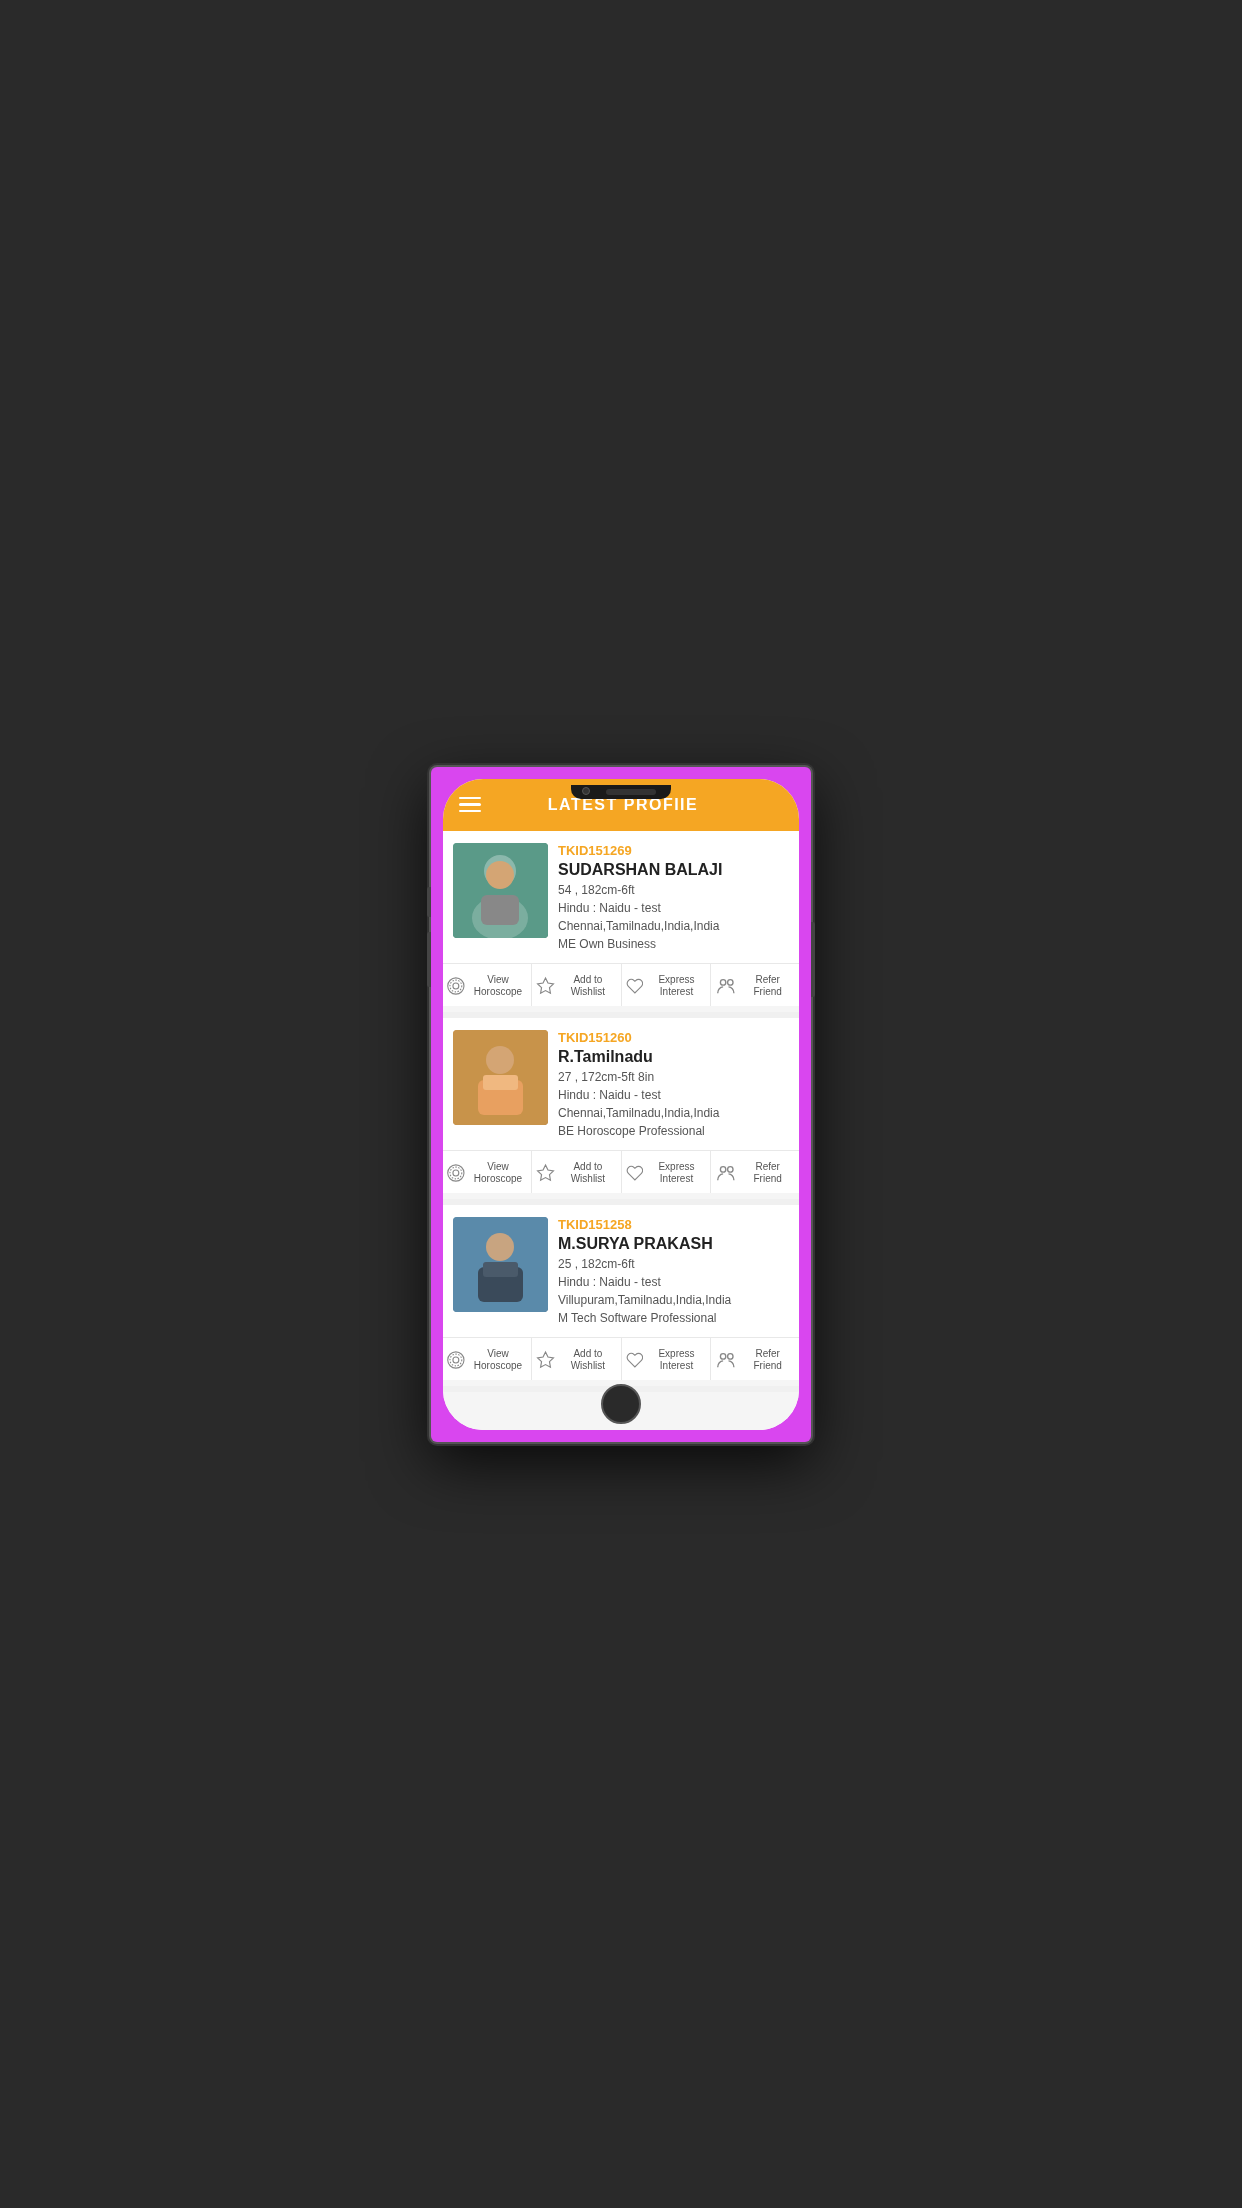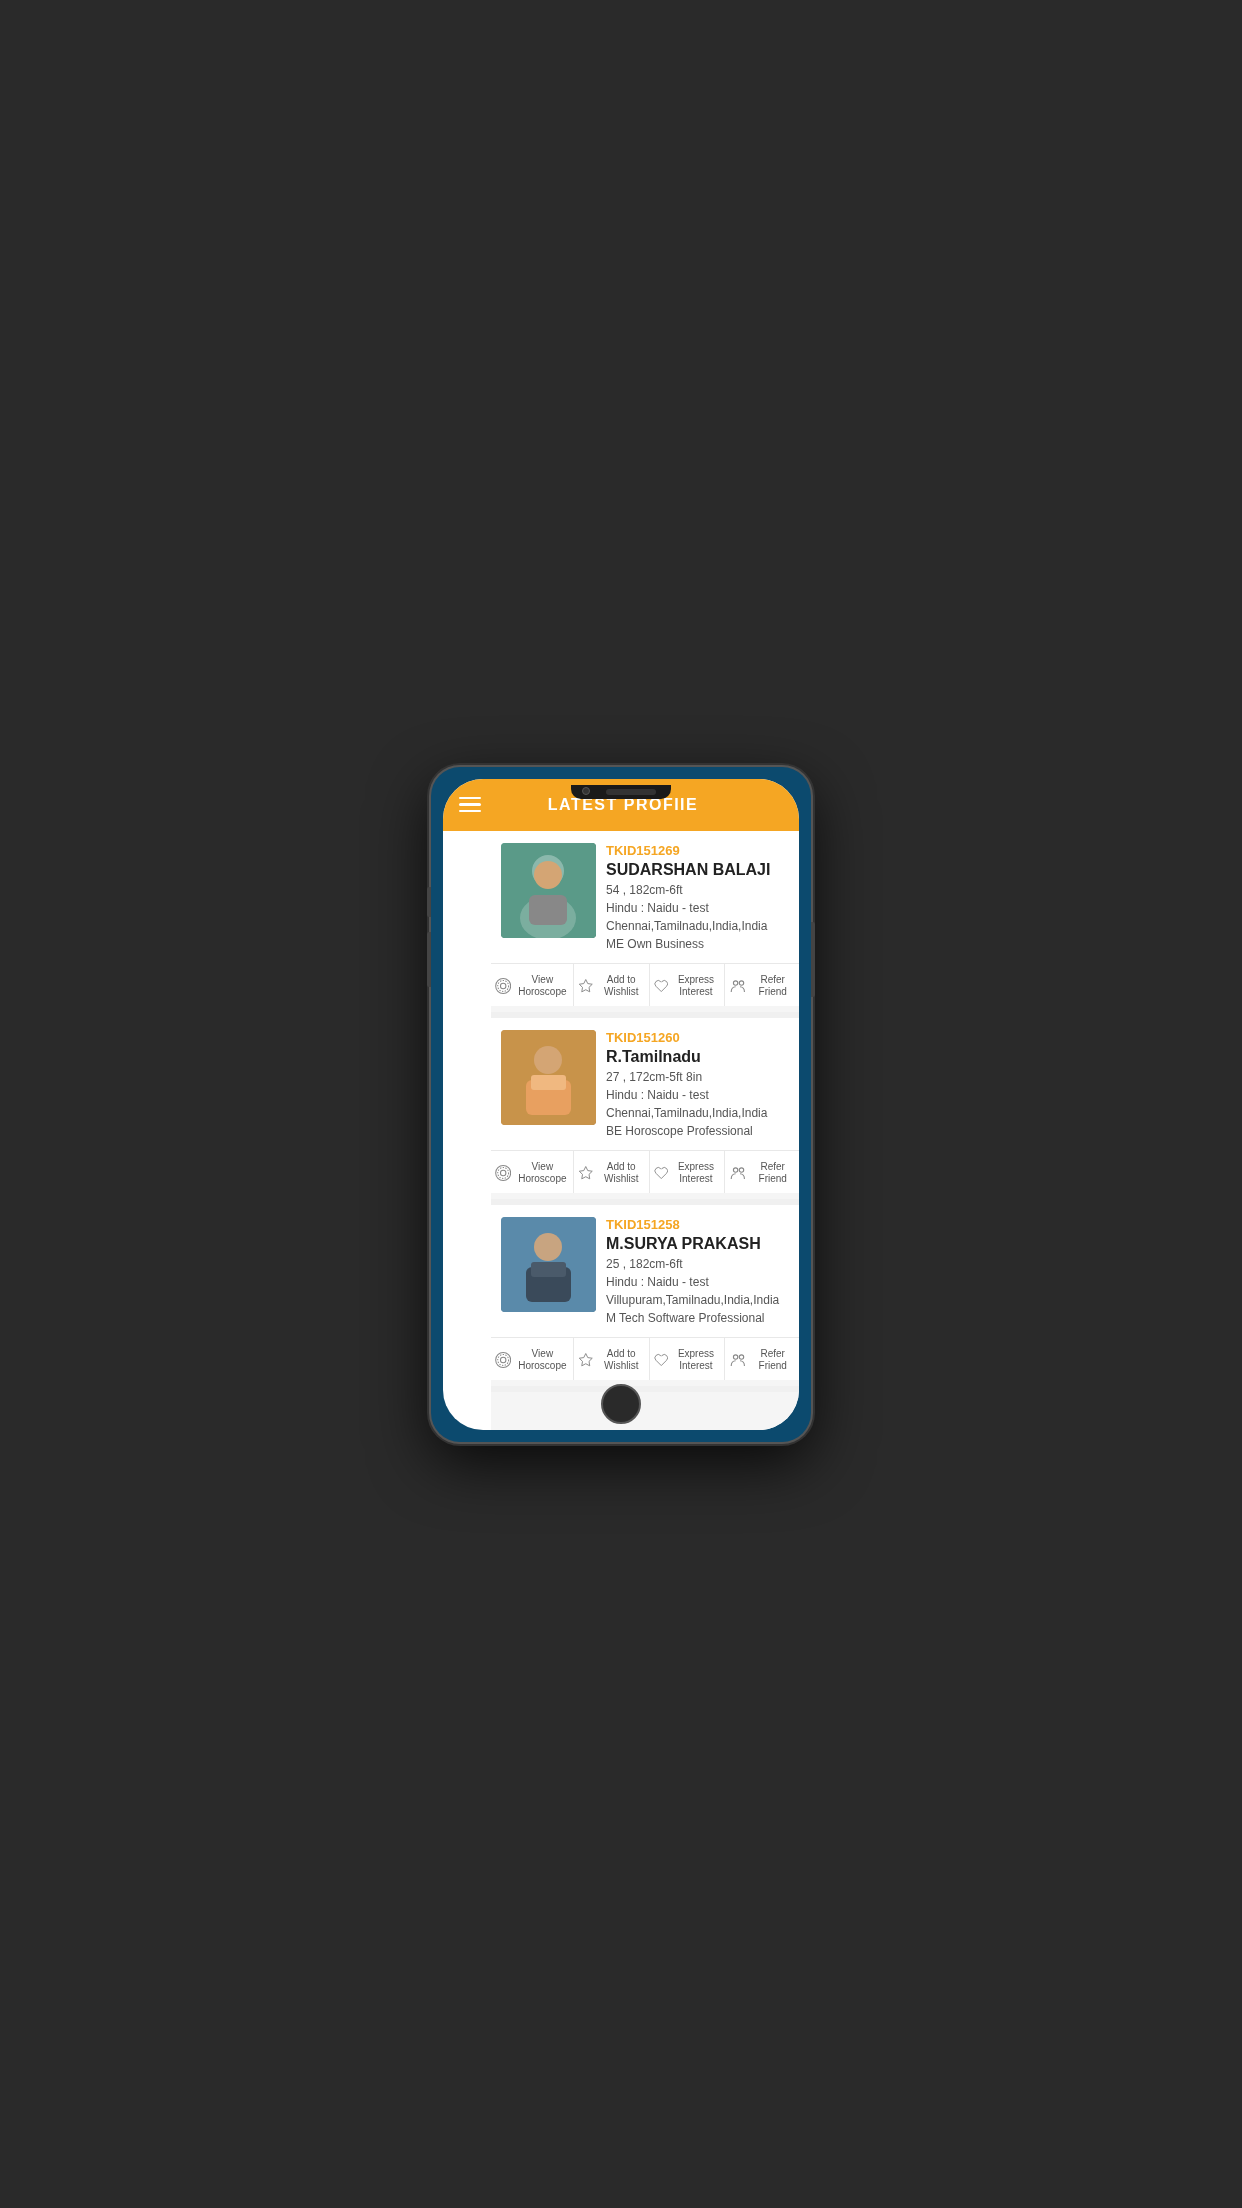--- a/index.html
+++ b/index.html
@@ -10,22 +10,22 @@
       display: flex;
       justify-content: center;
       align-items: center;
       min-height: 100vh;
       font-family: -apple-system, BlinkMacSystemFont, 'Helvetica Neue', Arial, sans-serif;
     }
 
     .phone-frame {
       width: 380px;
       height: 675px;
-      background: #0c4a6e;
-      border-radius: 29px;
+      background: #d946ef;
+      border-radius: 6px;
       padding: 12px;
       box-shadow: 0 0 0 2px #555, 0 0 0 4px #333, 0 20px 60px rgba(0,0,0,0.8);
       position: relative;
     }
 
     .phone-screen {
       width: 100%;
       height: 100%;
       background: #fff;
       border-radius: 40px;
@@ -147,21 +147,20 @@
       letter-spacing: 1.5px;
       text-transform: uppercase;
       margin-right: 30px;
     }
 
     
     .app-content {
       flex: 1;
       overflow-y: auto;
       background: #f5f5f5;
-      margin-left: 48px;
     }
 
     .app-content::-webkit-scrollbar { display: none; }
 
     
     .profile-card {
       background: white;
       margin-bottom: 6px;
     }
 

